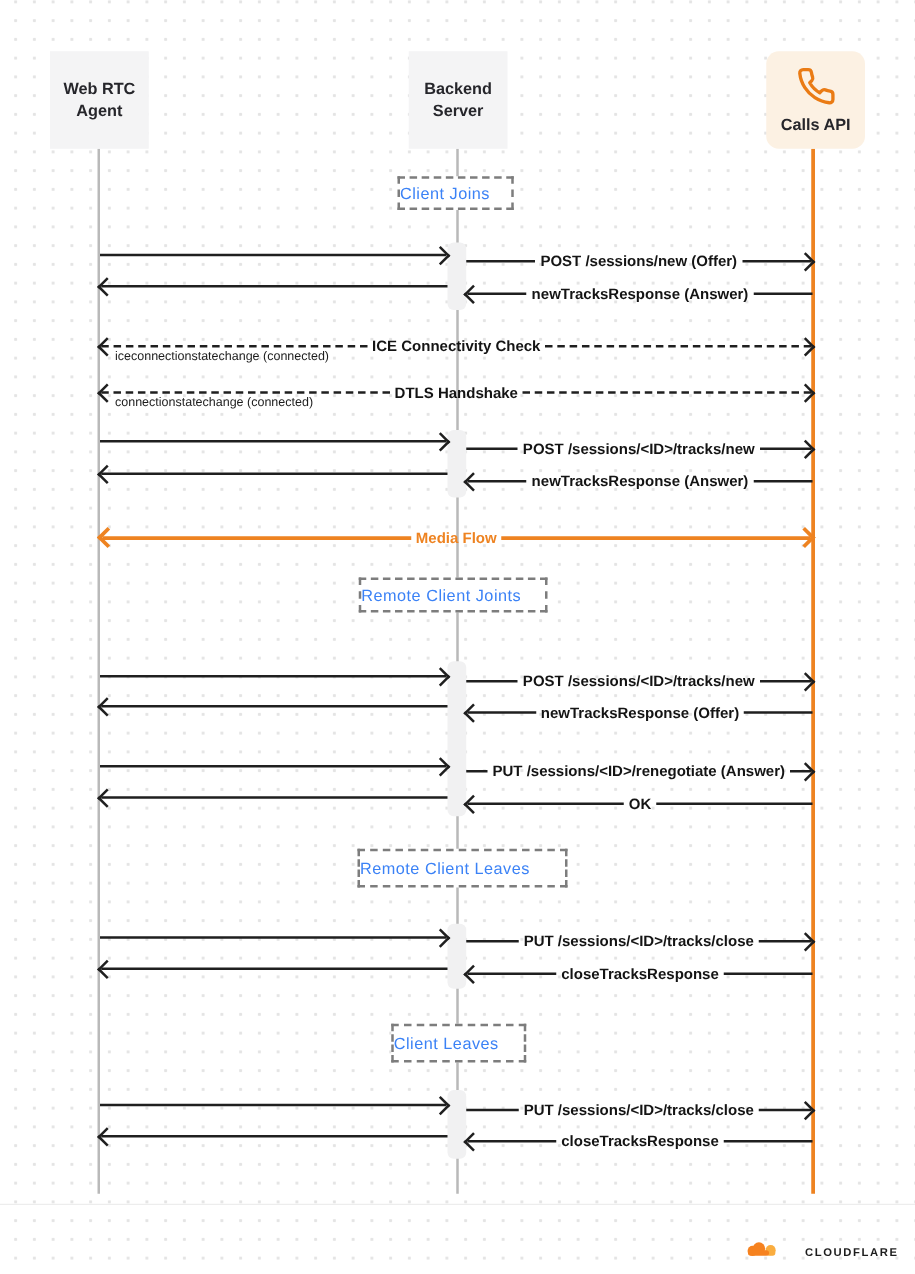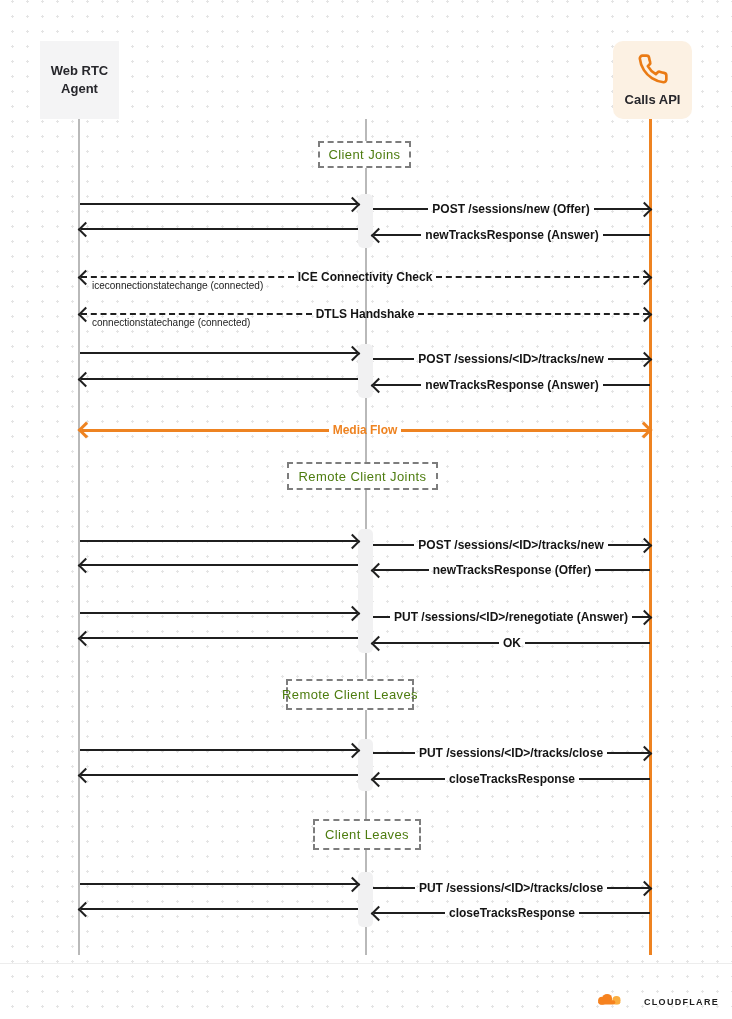--- a/index.html
+++ b/index.html
@@ -29,22 +29,22 @@
   .ah{flex:0 0 auto;width:9px;height:9px;border:solid #1f1f1f;border-width:2.5px 2.5px 0 0;}
   .ah.r{transform:rotate(45deg);margin-left:-10px;}
   .ah.l{transform:rotate(-135deg);margin-right:-10px;}
   .ah.or{border-color:#ee8321;border-width:3px 3px 0 0;}
   .mlabel{flex:0 0 auto;white-space:nowrap;padding:0 4px;font-weight:bold;font-size:12px;color:#141414;}
   .mlabel.or{color:#ee8321;}
   
   .note{position:absolute;font-size:10px;color:#1c1c1c;white-space:nowrap;}
   
   .gbox{position:absolute;background:#fff;border:2px dashed #7d7d7d;box-sizing:border-box;
-    display:flex;align-items:center;justify-content:center;
-    font-size:13px;font-weight:500;color:#4d7c0f;letter-spacing:.4px;white-space:nowrap;}
+    display:flex;align-items:center;justify-content:flex-start;
+    font-size:13px;font-weight:500;color:#3b82f6;letter-spacing:.4px;white-space:nowrap;}
   
   .footer-line{position:absolute;left:0;top:963px;width:732px;height:1px;background:#ededed;}
   .footer-title{position:absolute;left:13px;top:985px;font-size:16.5px;font-weight:bold;color:#2e2e2e;letter-spacing:.2px;}
   .logo{position:absolute;right:13px;top:991px;display:flex;align-items:center;gap:20px;}
   .logo .word{font-size:9px;font-weight:bold;color:#1d1d1d;letter-spacing:1.3px;}
 </style>
 </head>
 <body>
 
 <div class="canvas">
@@ -56,20 +56,24 @@
   <div class="bar" style="top:194px;height:54px"></div>
   <div class="bar" style="top:344px;height:54px"></div>
   <div class="bar" style="top:529px;height:124px"></div>
   <div class="bar" style="top:739px;height:52px"></div>
   <div class="bar" style="top:872px;height:55px"></div>
 
   <div class="actor" style="left:40px">
     <span>Web RTC</span>
     <span>Agent</span>
   </div>
+  <div class="actor" style="left:327px">
+    <span>Backend</span>
+    <span>Server</span>
+  </div>
   <div class="actor cream" style="left:613px">
     <span class="picon">
       <svg width="32" height="32" viewBox="0 0 24 24" fill="none" stroke="#ea7b14" stroke-width="2" stroke-linecap="round" stroke-linejoin="round">
         <path d="M22 16.92v3a2 2 0 0 1-2.18 2 19.79 19.79 0 0 1-8.63-3.07 19.5 19.5 0 0 1-6-6 19.79 19.79 0 0 1-3.07-8.67A2 2 0 0 1 4.11 2h3a2 2 0 0 1 2 1.72 12.84 12.84 0 0 0 .7 2.81 2 2 0 0 1-.45 2.11L8.09 9.91a16 16 0 0 0 6 6l1.27-1.27a2 2 0 0 1 2.11-.45 12.84 12.84 0 0 0 2.81.7A2 2 0 0 1 22 16.92z"></path>
       </svg>
     </span>
     <span>Calls API</span>
   </div>
 
   <div class="gbox" style="left:318px;top:141px;width:93px;height:27px">
@@ -187,21 +191,21 @@
     <i class="ah l"></i>
       <i class="seg"></i>
   </div>
   <div class="msg" style="left:373px;top:634px;width:277px">
     <i class="ah l"></i>
       <i class="seg"></i>
       <span class="mlabel">OK</span>
       <i class="seg"></i>
   </div>
 
-  <div class="gbox" style="left:286px;top:679px;width:128px;height:31px">
+  <div class="gbox" style="left:286px;top:679px;width:168px;height:31px">
     <span>Remote Client Leaves</span>
   </div>
 
   <div class="msg" style="left:80px;top:741px;width:278px">
     <i class="seg"></i>
       <i class="ah r"></i>
   </div>
   <div class="msg" style="left:373px;top:744px;width:277px">
     <i class="seg"></i>
       <span class="mlabel">PUT /sessions/&lt;ID&gt;/tracks/close</span>

